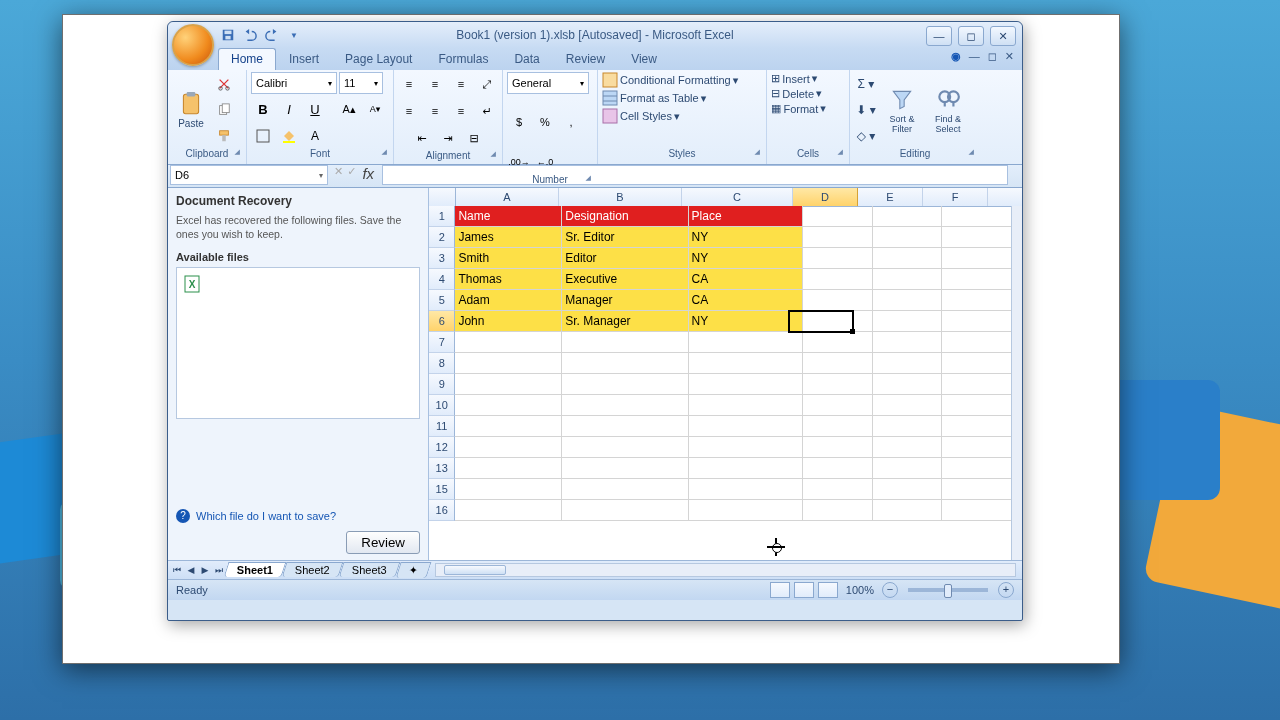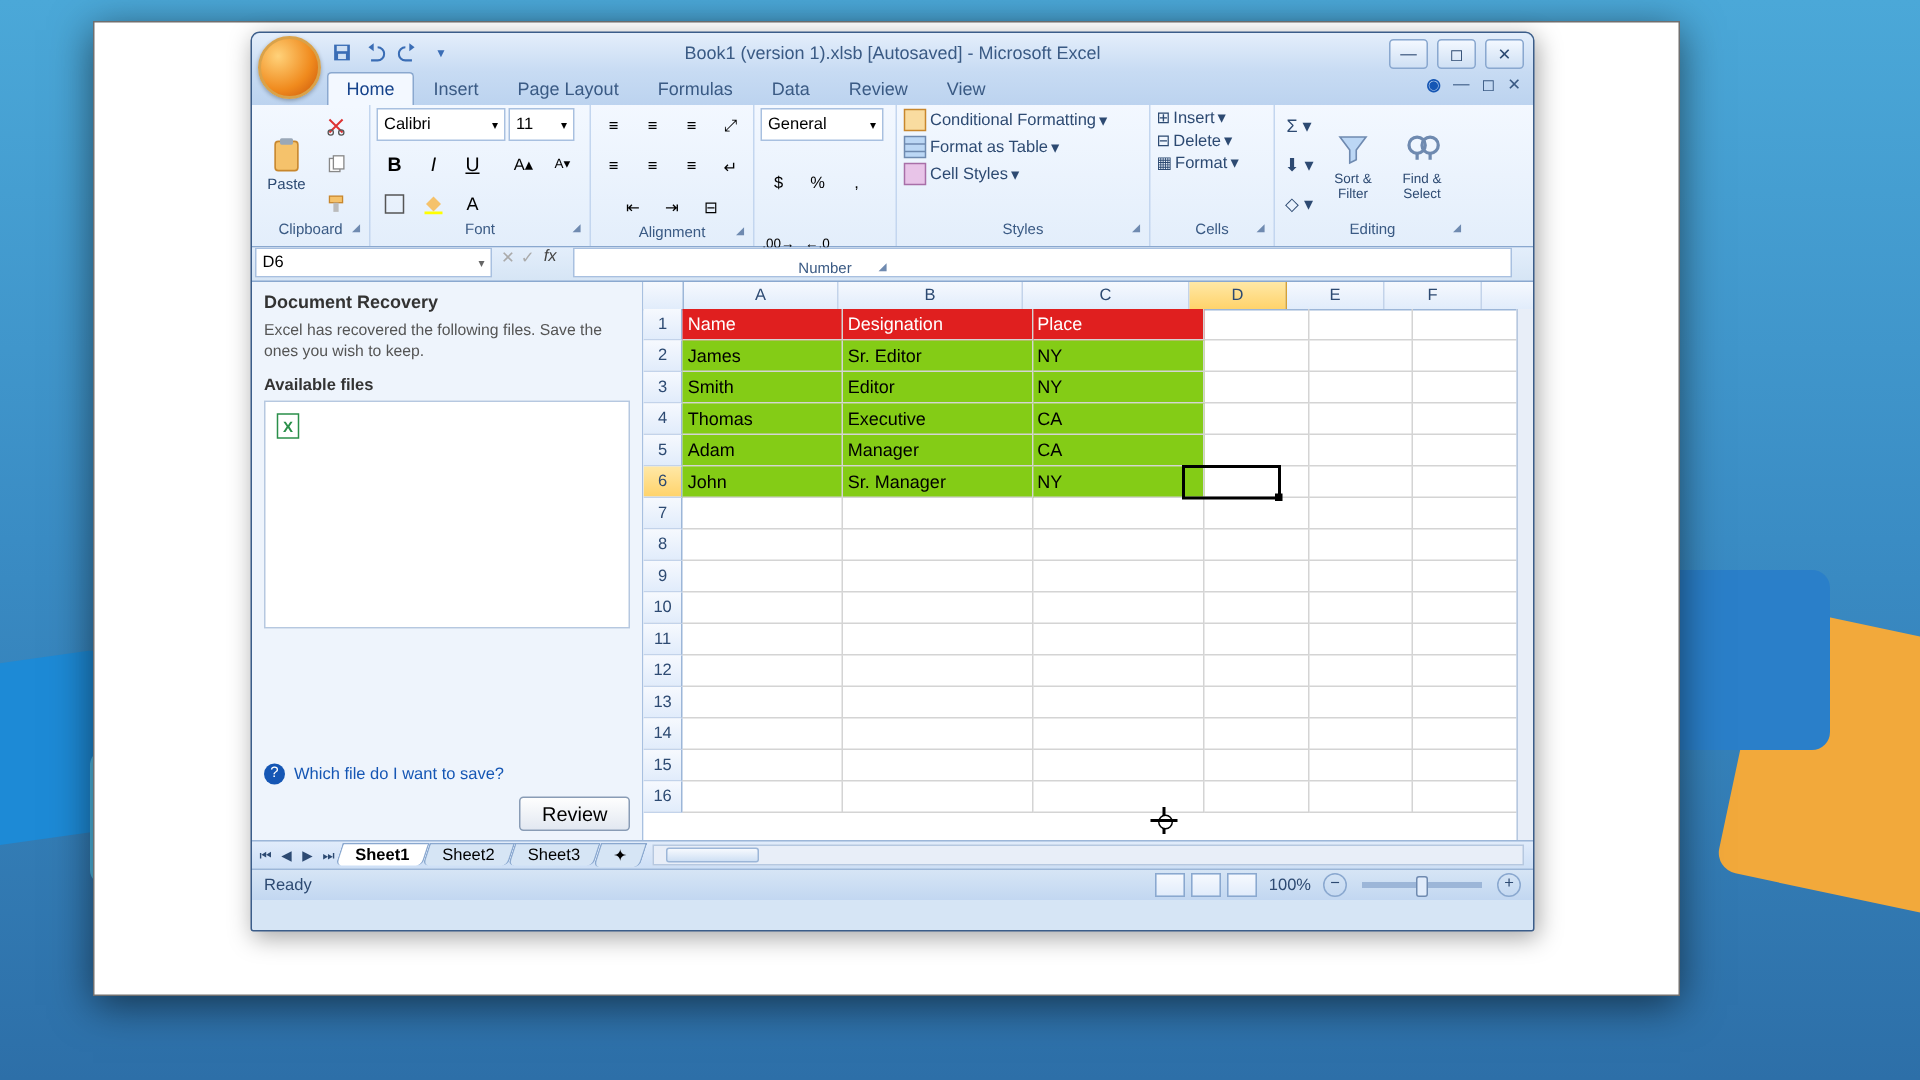--- a/index.html
+++ b/index.html
@@ -29,21 +29,21 @@
 .rgroup-label{height:16px;text-align:center;font-size:10px;color:#3a5a84;position:relative}
 .rgroup-label::after{content:"◢";position:absolute;right:2px;font-size:7px;color:#6f8ab0}
 .bigbtn{width:38px;display:flex;flex-direction:column;align-items:center;gap:1px;font-size:10px;color:#2d4a72}
 .bigbtn svg{width:26px;height:26px}
 .smallbtn{width:22px;height:22px;display:flex;align-items:center;justify-content:center;border:1px solid transparent;border-radius:2px}
 .combo{height:20px;border:1px solid #a8c0e0;background:#fff;font-size:11px;padding:0 4px;display:flex;align-items:center;justify-content:space-between}
 .col{display:flex;flex-direction:column;gap:2px}
 .row{display:flex;gap:2px;align-items:center}
 .namebox-row{height:22px;background:linear-gradient(180deg,#e3eefb,#d6e5f5);border-bottom:1px solid #8aa8cf;display:flex;align-items:flex-start}
 .namebox{width:148px;height:18px;margin-left:2px;border:1px solid #a8c0e0;background:#fff;display:flex;align-items:center;padding:0 4px;font-size:11px;justify-content:space-between}
-.fx{width:14px;font-style:italic;font-size:11px;margin:0 6px;color:#444}
+.fx{width:14px;font-style:italic;font-size:15px;margin:0 6px;color:#444}
 .fbar{flex:1;height:18px;border:1px solid #a8c0e0;background:#fff;margin-right:14px}
 .workarea{display:flex;height:372px}
 .recovery{width:244px;background:#eef4fc;border-right:1px solid #a8c0e0;padding:6px 8px;display:flex;flex-direction:column;font-size:11px;color:#333}
 .recovery h3{margin:0 0 6px;font-size:12px;font-weight:bold;color:#333}
 .rec-desc{font-size:10.5px;color:#555;line-height:1.3;margin-bottom:10px}
 .rec-avail{font-weight:bold;margin-bottom:4px}
 .rec-list{border:1px solid #b6c8e0;background:#fff;height:142px;padding:4px;overflow:auto}
 .rec-item{display:flex;gap:6px;padding:2px}
 .rec-item svg{flex:none;width:18px;height:18px;margin-top:1px}
 .rec-item-txt{font-size:10.5px;line-height:1.35}
@@ -54,21 +54,21 @@
 .colheads{display:flex;height:18px;background:linear-gradient(180deg,#f6f9fe,#e1ecfb);border-bottom:1px solid #9cb6d8}
 .corner{width:26px;border-right:1px solid #9cb6d8;background:linear-gradient(180deg,#f6f9fe,#e1ecfb)}
 .ch{border-right:1px solid #c3d3ea;text-align:center;font-size:11px;color:#2d4a72;line-height:18px}
 .ch.sel{background:linear-gradient(180deg,#ffe8a6,#ffd36b);border-right-color:#d6a235}
 .grid-rows{position:absolute;top:18px;left:0;right:10px;bottom:0}
 .gr{display:flex;height:21px}
 .rh{width:26px;background:linear-gradient(180deg,#f6f9fe,#e1ecfb);border-right:1px solid #9cb6d8;border-bottom:1px solid #c3d3ea;text-align:center;font-size:11px;color:#2d4a72;line-height:21px}
 .rh.sel{background:linear-gradient(180deg,#ffe8a6,#ffd36b)}
 .cell{border-right:1px solid #d4d4d4;border-bottom:1px solid #d4d4d4;padding:0 3px;font-size:12px;line-height:21px;overflow:hidden;white-space:nowrap}
 .hdr-cell{background:#e01f1f;color:#fff}
-.data-cell{background:#84cc16;color:#000}
+.data-cell{background:#fde047;color:#000}
 .active-cell{position:absolute;border:2px solid #000;pointer-events:none;box-sizing:border-box}
 .active-cell::after{content:"";position:absolute;right:-3px;bottom:-3px;width:5px;height:5px;background:#000}
 .vscroll{position:absolute;right:0;top:18px;width:10px;bottom:0;background:#e8eef8;border-left:1px solid #b6c8e0}
 .sheet-tabs{height:18px;background:linear-gradient(180deg,#e1ecfb,#cddff6);border-top:1px solid #9cb6d8;display:flex;align-items:center;font-size:11px}
 .nav-arrows{display:flex;margin-left:2px}
 .nav-arrows span{width:14px;text-align:center;color:#2d4a72;font-size:9px}
 .stab{padding:1px 10px;background:#fff;border:1px solid #8aa8cf;border-bottom:none;border-radius:0 0 4px 4px;margin-top:-1px;transform:skewX(-18deg)}
 .stab span{display:inline-block;transform:skewX(18deg)}
 .stab.inactive{background:#d6e5f5}
 .hscroll{flex:1;margin:0 6px;height:12px;background:#e8eef8;border:1px solid #b6c8e0;position:relative}
@@ -473,29 +473,20 @@
             <div class="gr">
               <div class="rh">13</div>
               <div class="cell" style="width: 102px;"></div>
               <div class="cell" style="width: 122px;"></div>
               <div class="cell" style="width: 110px;"></div>
               <div class="cell" style="width: 64px;"></div>
               <div class="cell" style="width: 64px;"></div>
               <div class="cell" style="width: 64px;"></div>
             </div>
             <div class="gr">
-              <div class="rh">14</div>
-              <div class="cell" style="width: 102px;"></div>
-              <div class="cell" style="width: 122px;"></div>
-              <div class="cell" style="width: 110px;"></div>
-              <div class="cell" style="width: 64px;"></div>
-              <div class="cell" style="width: 64px;"></div>
-              <div class="cell" style="width: 64px;"></div>
-            </div>
-            <div class="gr">
               <div class="rh">15</div>
               <div class="cell" style="width: 102px;"></div>
               <div class="cell" style="width: 122px;"></div>
               <div class="cell" style="width: 110px;"></div>
               <div class="cell" style="width: 64px;"></div>
               <div class="cell" style="width: 64px;"></div>
               <div class="cell" style="width: 64px;"></div>
             </div>
             <div class="gr">
               <div class="rh">16</div>

